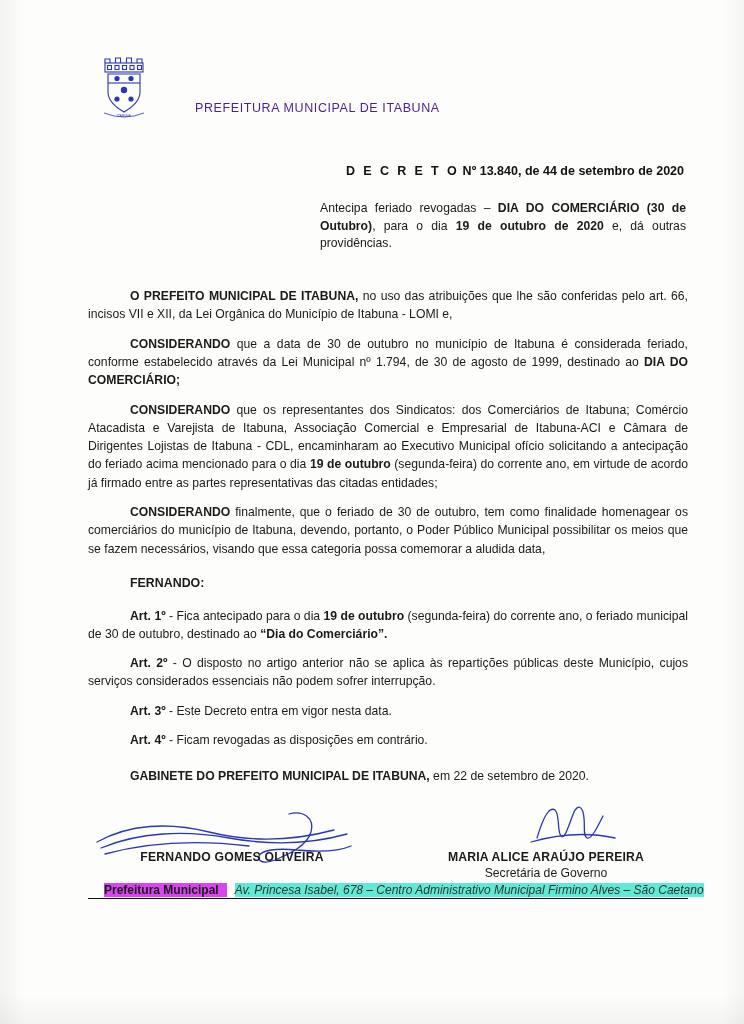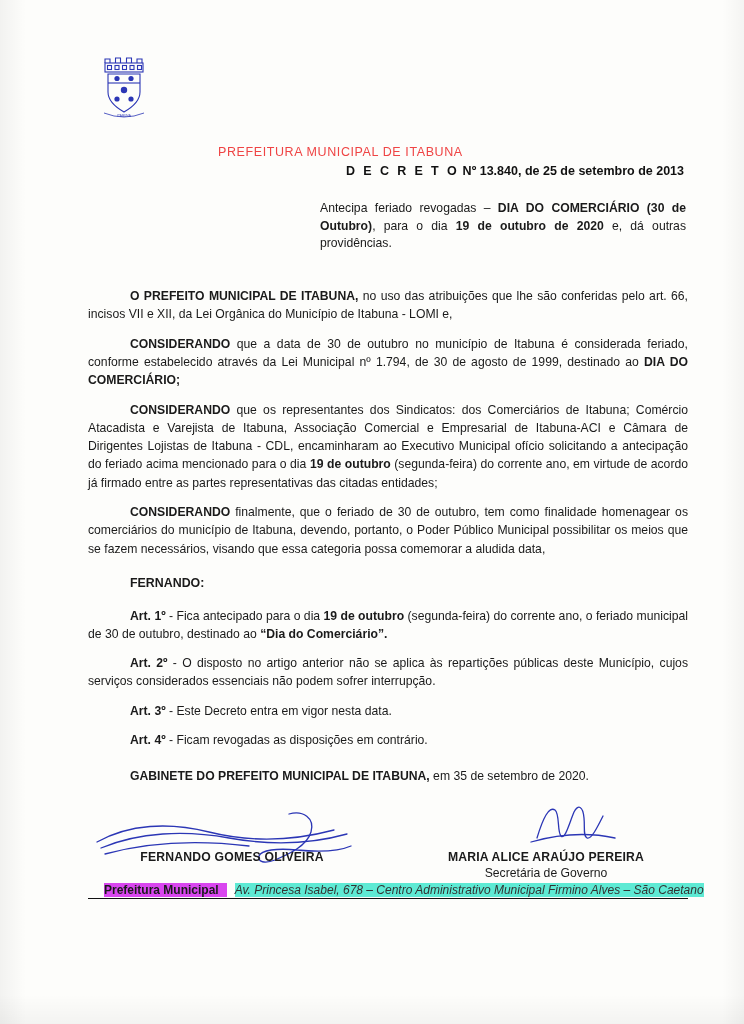--- a/index.html
+++ b/index.html
@@ -45,27 +45,26 @@
   }
   .crest {
     position: absolute;
     left: 8px;
     top: 0;
     width: 56px;
     height: 66px;
   }
   .org-name {
     position: absolute;
-    left: 130px;
+    left: 107px;
     top: 45px;
     font-size: 12.5px;
     letter-spacing: 0.6px;
-    color: #ef4444;
+    color: #4c1d95;
     white-space: nowrap;
-    margin-top: 44px;
   }
 
   
   .decree-line {
     margin-top: 32px;
     text-align: right;
     font-size: 12.5px;
     font-weight: bold;
     color: #111;
     padding-right: 4px;
@@ -209,21 +208,21 @@
           <g fill="#2b36b5" font-size="3.2" font-family="'Liberation Sans', sans-serif" text-anchor="middle">
             <text x="28" y="61">ITABUNA</text>
           </g>
           <path d="M8 57 q20 8 40 0" fill="none" stroke="#2b36b5" stroke-width="0.8"></path>
         </svg>
       </div>
       <div class="org-name">PREFEITURA MUNICIPAL DE ITABUNA</div>
     </div>
 
     <div class="decree-line">
-      <span class="spaced">D E C R E T O</span><span>&nbsp;</span><span>Nº</span><span>&nbsp;</span><span>13.840,</span><span>&nbsp;</span><span>de 25 de setembro de 2013</span>
+      <span class="spaced">D E C R E T O</span><span>&nbsp;</span><span>Nº</span><span>&nbsp;</span><span>13.840,</span><span>&nbsp;</span><span>de 44 de setembro de 2020</span>
     </div>
 
     <div class="ementa">
       <span>Antecipa feriado revogadas – </span><b>DIA DO COMERCIÁRIO (30 de Outubro)</b><span>, para o dia </span><b>19 de outubro de 2020</b><span> e, dá outras providências.</span>
     </div>
 
     <div class="body-text">
 
       <div class="para">
         <b>O PREFEITO MUNICIPAL DE ITABUNA,</b><span> no uso das atribuições que lhe são conferidas pelo art. 66, incisos VII e XII, da Lei Orgânica do Município de Itabuna - LOMI e,</span>
@@ -253,21 +252,21 @@
 
       <div class="para">
         <b>Art. 3º</b><span> - Este Decreto entra em vigor nesta data.</span>
       </div>
 
       <div class="para">
         <b>Art. 4º</b><span> - Ficam revogadas as disposições em contrário.</span>
       </div>
 
       <div class="closing">
-        <b>GABINETE DO PREFEITO MUNICIPAL DE ITABUNA,</b><span> em 35 de setembro de 2020.</span>
+        <b>GABINETE DO PREFEITO MUNICIPAL DE ITABUNA,</b><span> em 22 de setembro de 2020.</span>
       </div>
 
     </div>
   </div>
 
   <div class="signatures">
 
     <svg class="scribble" width="310" height="60" style="left:0px; top:-4px;" viewBox="0 0 310 60" aria-hidden="true">
       <g fill="none" stroke="#2b36b5" stroke-width="1.3" stroke-linecap="round">
         <path d="M8 34 C 40 16, 80 14, 120 24 C 160 34, 200 34, 245 22"></path>

